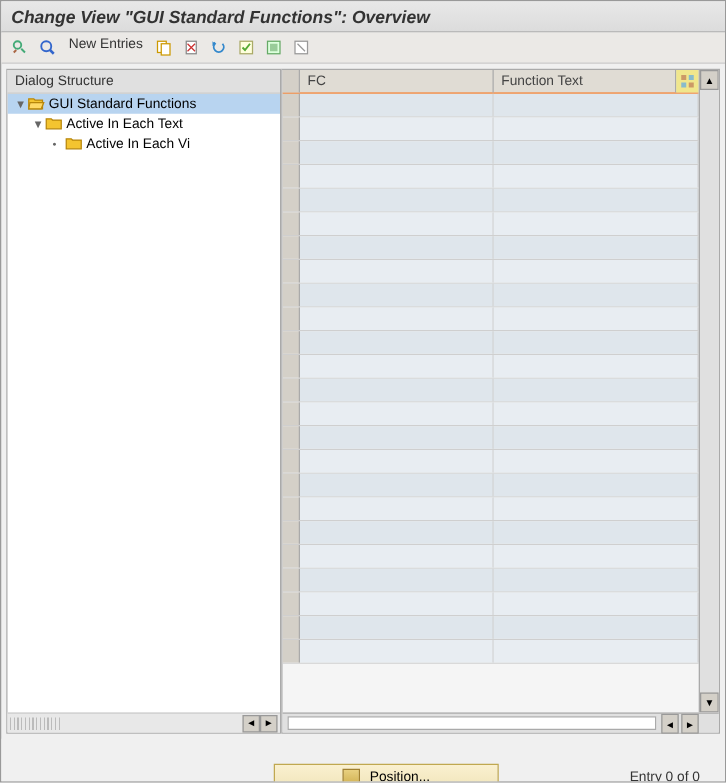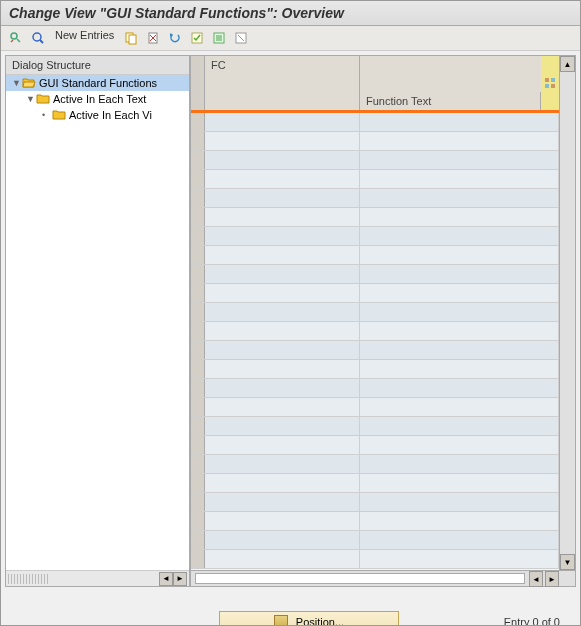--- a/index.html
+++ b/index.html
@@ -6,41 +6,41 @@
     body { width: 581px; height: 626px; background: #f0f0f0; border: 1px solid #999; overflow: hidden; }
     
     .title-bar { background: linear-gradient(#e8e8e8, #dcdcdc); padding: 4px 8px; font-weight: bold; font-style: italic; font-size: 14px; color: #333; border-bottom: 1px solid #aaa; }
     
     .toolbar { background: #ebe9e6; padding: 3px 6px; display: flex; align-items: flex-start; gap: 4px; border-bottom: 1px solid #ccc; font-size: 11px; }
     .toolbar-btn { width: 18px; height: 18px; display: flex; align-items: center; justify-content: center; cursor: pointer; border: 1px solid transparent; }
     .toolbar-text { color: #333; cursor: pointer; padding: 0 4px; }
     
     .main-area { display: flex; height: 540px; }
     
-    .tree-panel { width: 185px; background: #fff; border: 1px solid #aaa; margin: 4px 0 4px 4px; display: flex; flex-direction: column; }
+    .tree-panel { width: 220px; background: #fff; border: 1px solid #aaa; margin: 4px 0 4px 4px; display: flex; flex-direction: column; }
     .tree-header { background: #e0e0e0; padding: 3px 6px; font-size: 11px; color: #333; border-bottom: 1px solid #ccc; }
     .tree-body { flex: 1; overflow: hidden; font-size: 11px; }
     .tree-item { display: flex; align-items: center; padding: 2px 4px; white-space: nowrap; cursor: pointer; }
     .tree-item.selected { background: #b8d4f0; }
     .tree-item.level-0 { padding-left: 6px; }
     .tree-item.level-1 { padding-left: 20px; }
     .tree-item.level-2 { padding-left: 36px; }
     .tree-expand { width: 10px; font-size: 9px; color: #666; }
     .tree-icon { width: 14px; height: 12px; margin-right: 3px; }
     .tree-scroll-bottom { height: 16px; border-top: 1px solid #ccc; display: flex; align-items: center; justify-content: space-between; padding: 0 2px; background: #e8e8e8; }
     .tree-handle { width: 40px; height: 10px; background: repeating-linear-gradient(90deg, #bbb 0 1px, transparent 1px 3px); }
     
     .table-panel { flex: 1; margin: 4px 4px 4px 0; background: #f5f5f5; border: 1px solid #aaa; display: flex; flex-direction: column; position: relative; }
     .table-container { display: flex; flex: 1; overflow: hidden; }
     .table-main { flex: 1; }
-    .table-head { display: flex; background: #e0dcd4; border-bottom: 3px solid #f97316; font-size: 11px; }
+    .table-head { display: flex; background: #e0dcd4; border-bottom: 1px solid #f97316; font-size: 11px; }
     .th-rowsel { width: 14px; background: #d4d0c8; border-right: 1px solid #aaa; }
     .th { padding: 3px 6px; border-right: 1px solid #aaa; color: #444; }
     .th-fc { width: 155px; }
-    .th-ft { flex: 1; margin-top: 36px; }
+    .th-ft { flex: 1; }
     .th-config { width: 18px; background: #f0e68c; display: flex; align-items: center; justify-content: center; cursor: pointer; }
     .table-rows { }
     .table-row { display: flex; height: 19px; border-bottom: 1px solid #cfcfcf; }
     .table-row:nth-child(even) .td-cell { background: #e8edf2; }
     .table-row:nth-child(odd) .td-cell { background: #dfe6ec; }
     .td-rowsel { width: 14px; background: #d4d0c8; border-right: 1px solid #aaa; }
     .td-cell { border-right: 1px solid #cfcfcf; }
     .td-fc { width: 155px; }
     .td-ft { flex: 1; }
     .table-vscroll { width: 16px; background: #e0e0e0; border-left: 1px solid #aaa; display: flex; flex-direction: column; }

